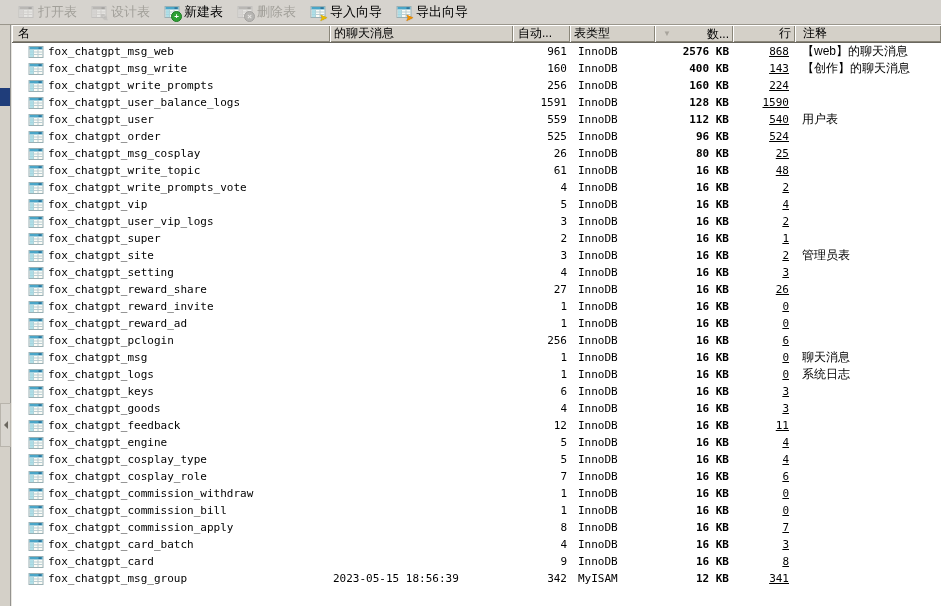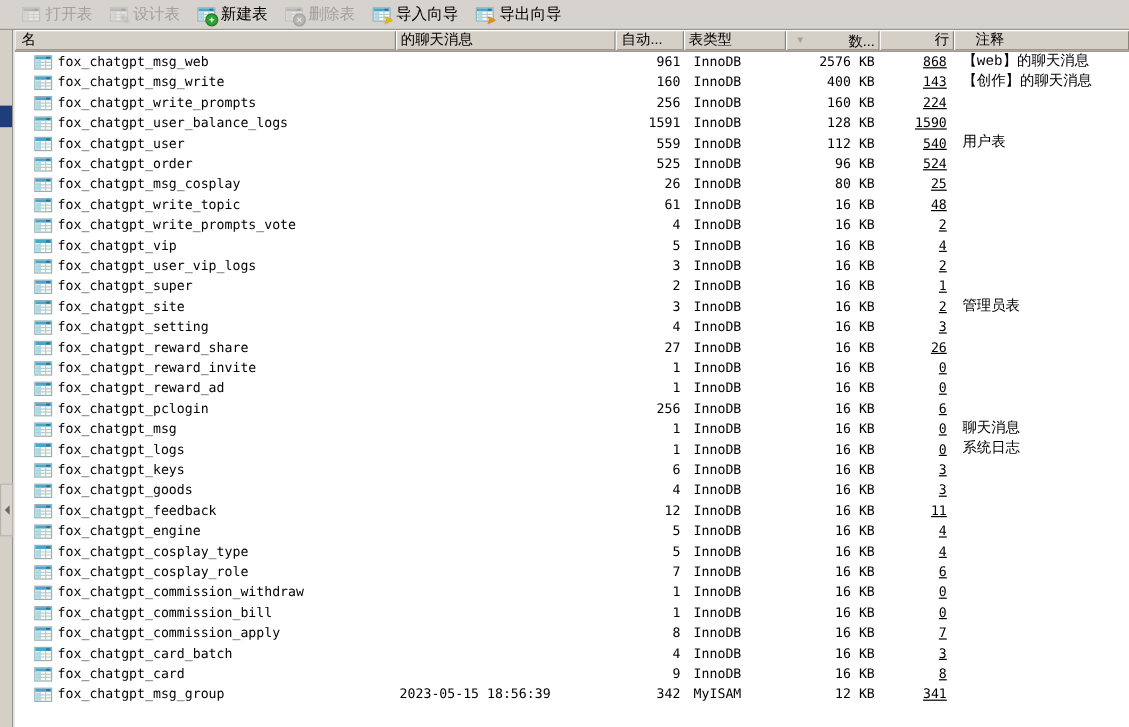--- a/index.html
+++ b/index.html
@@ -38,35 +38,35 @@
   .hcell{box-sizing:border-box;height:17px;line-height:16px;background:#d4d0c8;
          box-shadow:inset 1px 1px 0 #ffffff, inset -1px -1px 0 #8a8679;
          padding:0 4px;font-size:12px;cursor:pointer;overflow:hidden;white-space:nowrap;}
   .hcell.right{text-align:right;}
   .h-name{width:318px;padding-left:6px;}
   .h-date{width:183px;}
   .h-auto{width:57px;padding-left:5px;}
   .h-type{width:85px;}
   .h-size{width:78px;display:flex;align-items:center;justify-content:space-between;}
   .h-rows{width:62px;}
-  .h-comment{flex:1;padding-left:18px;}
+  .h-comment{flex:1;padding-left:8px;}
   .sort-arrow{color:#a8a49c;font-size:8px;line-height:16px;padding-left:4px;}
 
   .lbody{flex:1;overflow:hidden;}
   .row{display:flex;height:17px;line-height:17px;align-items:center;}
   .cell{box-sizing:border-box;overflow:hidden;white-space:nowrap;
         font-family:"DejaVu Sans Mono","Liberation Mono",monospace;font-size:11px;}
   .c-name{width:318px;display:flex;align-items:center;gap:4px;padding-left:16px;}
   .c-name .ticon{width:16px;height:16px;flex:0 0 16px;}
   .c-date{width:183px;padding-left:3px;}
   .c-auto{width:57px;text-align:right;padding-right:3px;}
   .c-type{width:85px;padding-left:8px;}
-  .c-size{width:78px;text-align:right;padding-right:4px;}
+  .c-size{width:78px;text-align:right;padding-right:4px;font-weight:bold;}
   .c-rows{width:62px;text-align:right;padding-right:6px;text-decoration:underline;}
-  .c-comment{flex:1;padding-left:7px;font-family:Liberation Mono, monospace;font-size:12px;}
+  .c-comment{flex:1;padding-left:7px;font-family:Liberation Sans, sans-serif;font-size:12px;}
 </style>
 </head>
 <body>
 
 <div id="app">
 
   <div class="toolbar">
 
     <div class="tb-btn disabled">
       <span class="tb-ico">

